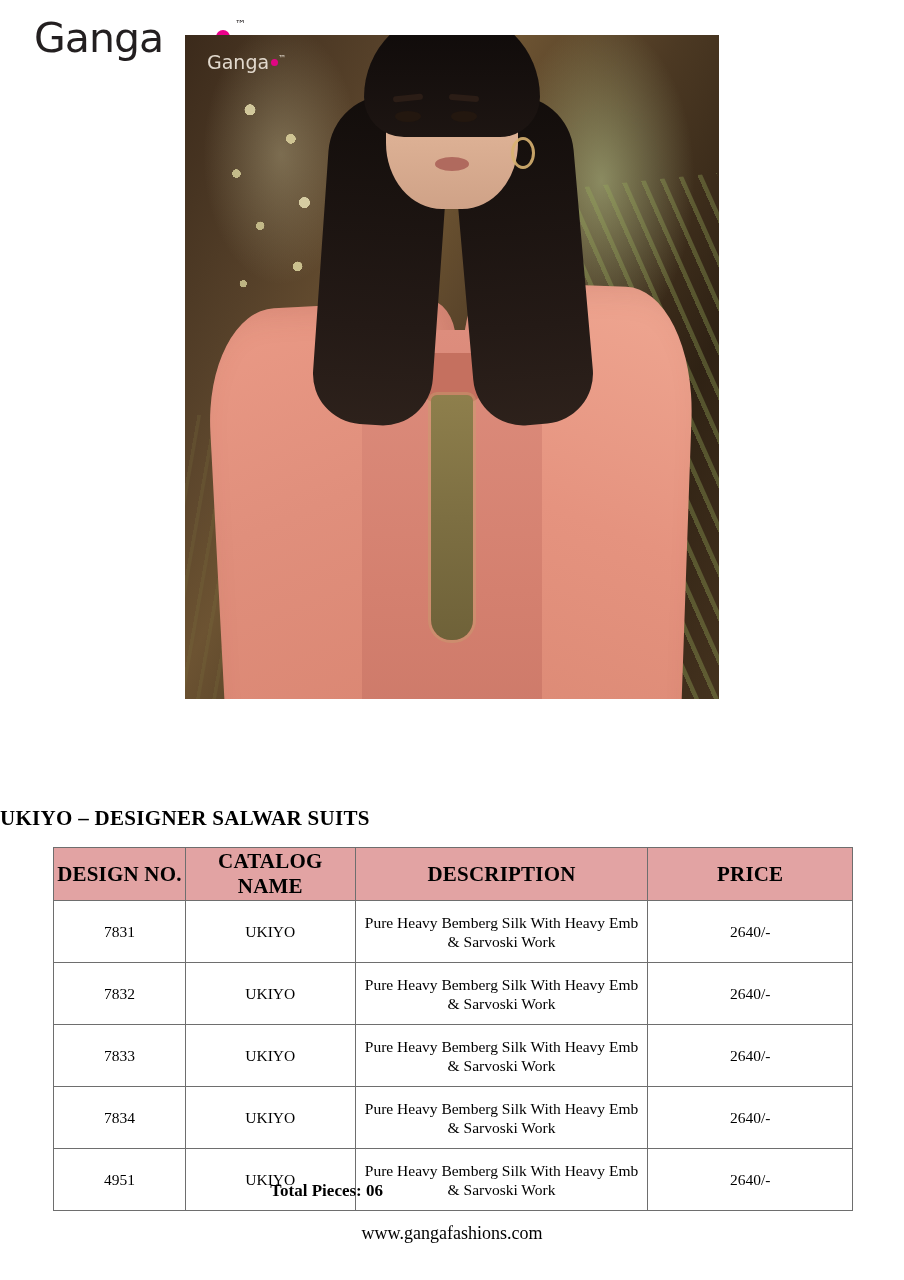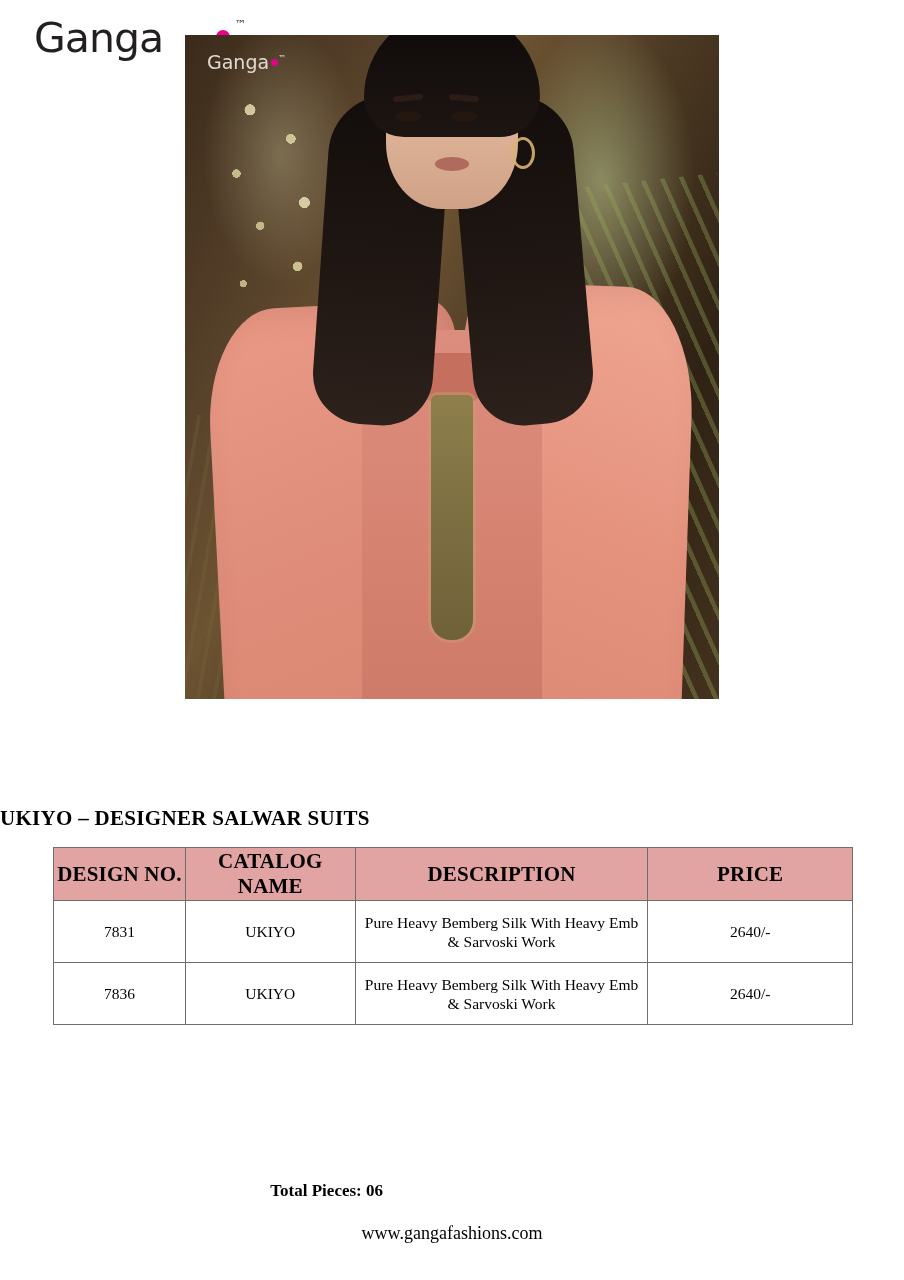--- a/index.html
+++ b/index.html
@@ -382,25 +382,43 @@
     </tr>
   </thead>
   <tbody>
     <tr>
       <td>7831</td>
       <td>UKIYO</td>
       <td class="desc">Pure Heavy Bemberg Silk With Heavy Emb &amp; Sarvoski Work</td>
       <td>2640/-</td>
     </tr>
     <tr>
-      <td>7836</td>
+      <td>7832</td>
       <td>UKIYO</td>
       <td class="desc">Pure Heavy Bemberg Silk With Heavy Emb &amp; Sarvoski Work</td>
       <td>2640/-</td>
     </tr>
+    <tr>
+      <td>7833</td>
+      <td>UKIYO</td>
+      <td class="desc">Pure Heavy Bemberg Silk With Heavy Emb &amp; Sarvoski Work</td>
+      <td>2640/-</td>
+    </tr>
+    <tr>
+      <td>7834</td>
+      <td>UKIYO</td>
+      <td class="desc">Pure Heavy Bemberg Silk With Heavy Emb &amp; Sarvoski Work</td>
+      <td>2640/-</td>
+    </tr>
+    <tr>
+      <td>4951</td>
+      <td>UKIYO</td>
+      <td class="desc">Pure Heavy Bemberg Silk With Heavy Emb &amp; Sarvoski Work</td>
+      <td>2640/-</td>
+    </tr>
   </tbody>
 </table>
 
 <div class="totals">
   <div class="pieces">Total Pieces: 06</div>
 </div>
 
 <div class="site-url">www.gangafashions.com</div>
 
 </body></html>

